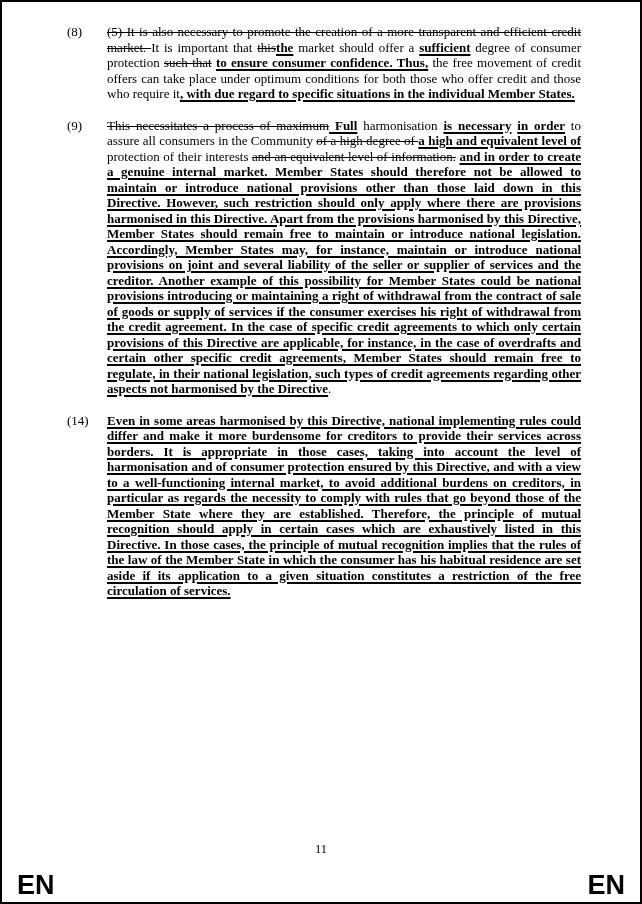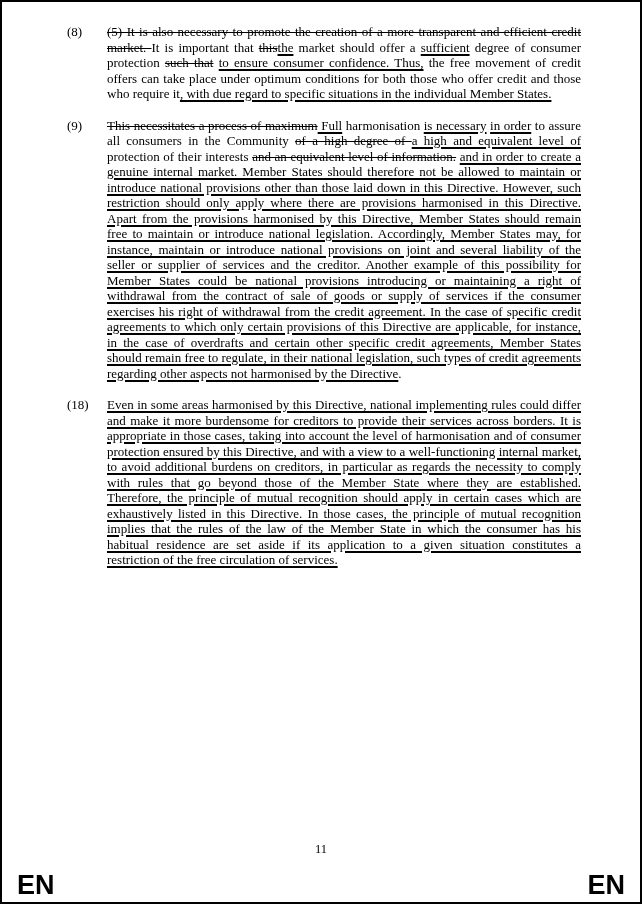--- a/index.html
+++ b/index.html
@@ -32,21 +32,21 @@
     line-height: 15.5px;
   }
   .ptext {
     width: 474px;
     text-align: justify;
     font-size: 13px;
     line-height: 15.5px;
   }
   .seg-del { text-decoration: line-through; text-decoration-thickness: 1px; }
   .seg-ins {
-    font-weight: normal;
+    font-weight: bold;
     text-decoration: underline;
     text-decoration-thickness: 1.5px;
     text-underline-offset: 2px;
   }
   .seg-norm { }
   .footer-en {
     position: absolute;
     top: 868px;
     font-family: "Liberation Sans", sans-serif;
     font-weight: bold;
@@ -72,21 +72,21 @@
   <div class="paragraphs">
       <div class="para">
         <span class="num">(8)</span>
         <div class="ptext"><span class="seg-del">(5) It is also necessary to promote the creation of a more transparent and efficient credit market. </span><span class="seg-norm">It is important that </span><span class="seg-del">this</span><span class="seg-ins">the</span><span class="seg-norm"> market should offer a </span><span class="seg-ins">sufficient</span><span class="seg-norm"> degree of consumer protection </span><span class="seg-del">such that</span><span class="seg-norm"> </span><span class="seg-ins">to ensure consumer confidence. Thus,</span><span class="seg-norm"> the free movement of credit offers can take place under optimum conditions for both those who offer credit and those who require it</span><span class="seg-ins">, with due regard to specific situations in the individual Member States.</span></div>
       </div>
       <div class="para">
         <span class="num">(9)</span>
         <div class="ptext"><span class="seg-del">This necessitates a process of maximum</span><span class="seg-ins"> Full</span><span class="seg-norm"> harmonisation </span><span class="seg-ins">is necessary</span><span class="seg-norm"> </span><span class="seg-ins">in order</span><span class="seg-norm"> to assure all consumers in the Community </span><span class="seg-del">of a high degree of </span><span class="seg-ins">a high and equivalent level of</span><span class="seg-norm"> protection of their interests </span><span class="seg-del">and an equivalent level of information.</span><span class="seg-norm"> </span><span class="seg-ins">and in order to create a genuine internal market. Member States should therefore not be allowed to maintain or introduce national provisions other than those laid down in this Directive. However, such restriction should only apply where there are provisions harmonised in this Directive. Apart from the provisions harmonised by this Directive, Member States should remain free to maintain or introduce national legislation. Accordingly, Member States may, for instance, maintain or introduce national provisions on joint and several liability of the seller or supplier of services and the creditor. Another example of this possibility for Member States could be national provisions introducing or maintaining a right of withdrawal from the contract of sale of goods or supply of services if the consumer exercises his right of withdrawal from the credit agreement. In the case of specific credit agreements to which only certain provisions of this Directive are applicable, for instance, in the case of overdrafts and certain other specific credit agreements, Member States should remain free to regulate, in their national legislation, such types of credit agreements regarding other aspects not harmonised by the Directive</span><span class="seg-norm">.</span></div>
       </div>
       <div class="para">
-        <span class="num">(18)</span>
+        <span class="num">(14)</span>
         <div class="ptext"><span class="seg-ins">Even in some areas harmonised by this Directive, national implementing rules could differ and make it more burdensome for creditors to provide their services across borders. It is appropriate in those cases, taking into account the level of harmonisation and of consumer protection ensured by this Directive, and with a view to a well-functioning internal market, to avoid additional burdens on creditors, in particular as regards the necessity to comply with rules that go beyond those of the Member State where they are established. Therefore, the principle of mutual recognition should apply in certain cases which are exhaustively listed in this Directive. In those cases, the principle of mutual recognition implies that the rules of the law of the Member State in which the consumer has his habitual residence are set aside if its application to a given situation constitutes a restriction of the free circulation of services.</span></div>
       </div>
     </div>
 
   <div class="footer-en en-left">EN</div>
 
   <div class="page-number">11</div>
 
   <div class="footer-en en-right">EN</div>
 </div>

